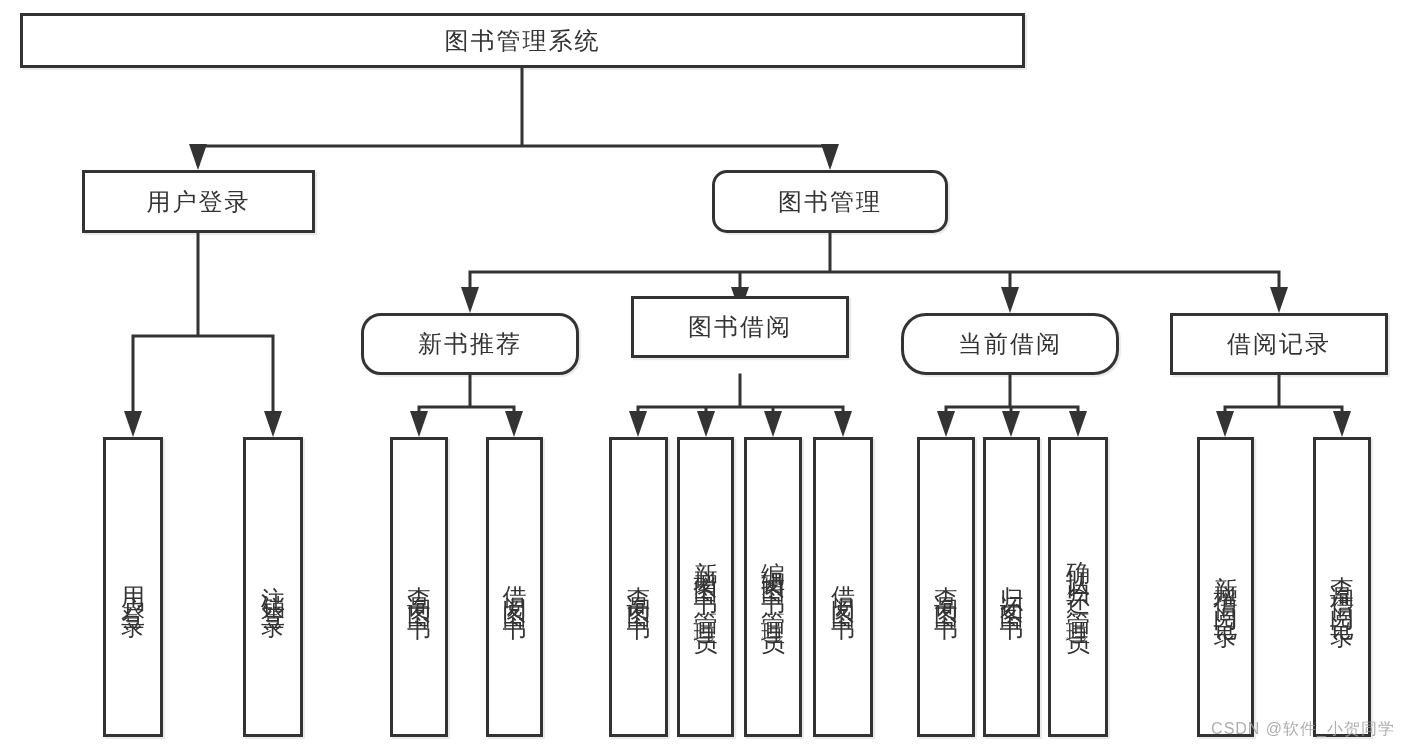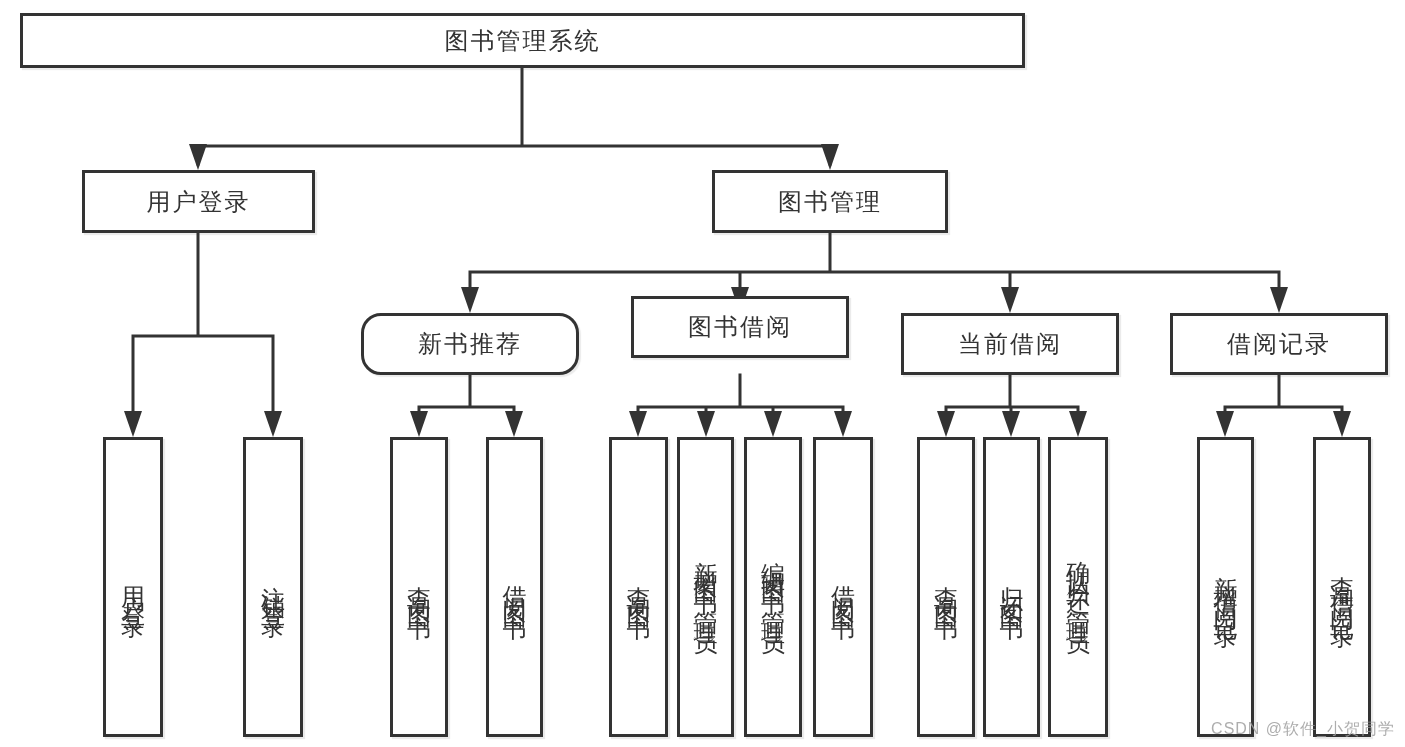--- a/index.html
+++ b/index.html
@@ -99,25 +99,25 @@
     <g>
       <path d="M1279 375 V407 M1225 407 H1342 M1225 407 V430 M1342 407 V430"></path>
       <polygon points="1216,411 1234,411 1225,437"></polygon>
       <polygon points="1333,411 1351,411 1342,437"></polygon>
     </g>
   </svg>
 
   <div class="box" style="left:20px; top:13px; width:1005px; height:55px;">图书管理系统</div>
 
   <div class="box" style="left:82px; top:170px; width:233px; height:63px;">用户登录</div>
-  <div class="box" style="left:712px; top:170px; width:236px; height:63px;">图书管理</div>
+  <div class="box" style="left:712px; top:170px; width:236px; height:63px;border-radius:15px;">图书管理</div>
 
   <div class="box" style="left:361px; top:313px; width:218px; height:62px;border-radius:20px;">新书推荐</div>
   <div class="box" style="left:631px; top:296px; width:218px; height:62px;">图书借阅</div>
-  <div class="box" style="left:901px; top:313px; width:218px; height:62px;">当前借阅</div>
+  <div class="box" style="left:901px; top:313px; width:218px; height:62px;border-radius:25px;">当前借阅</div>
   <div class="box" style="left:1170px; top:313px; width:218px; height:62px;">借阅记录</div>
 
   <div class="box leaf" style="left:103px; top:437px; width:60px; height:300px;">用户登录</div>
   <div class="box leaf" style="left:243px; top:437px; width:60px; height:300px;">注销登录</div>
 
   <div class="box leaf" style="left:390px; top:437px; width:58px; height:300px;">查询图书</div>
   <div class="box leaf" style="left:486px; top:437px; width:57px; height:300px;">借阅图书</div>
 
   <div class="box leaf" style="left:609px; top:437px; width:59px; height:300px;">查询图书</div>
   <div class="box leaf" style="left:677px; top:437px; width:57px; height:300px;">新增图书（管理员）</div>

